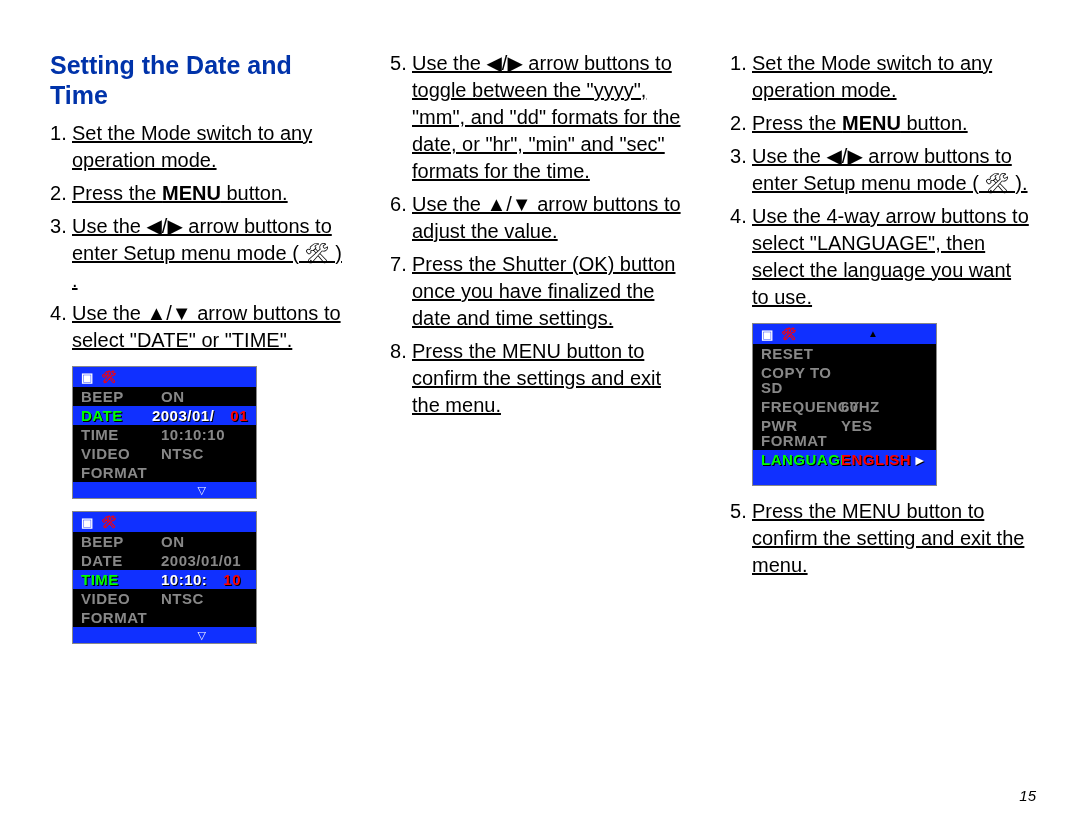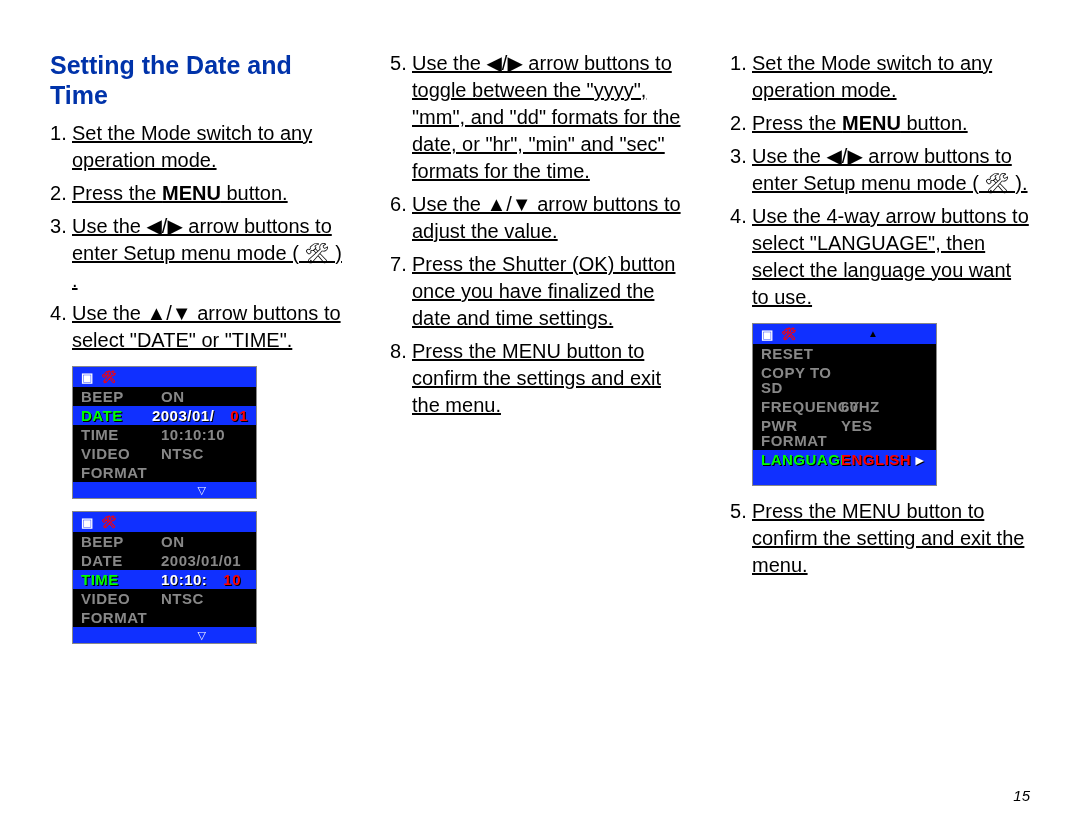--- a/index.html
+++ b/index.html
@@ -115,21 +115,21 @@
     position: relative;
   }
   .lcd-footer .tri-down {
     position: absolute;
     right: 50px;
     color: #fff;
   }
   .page-num {
     position: absolute;
     bottom: 30px;
-    right: 50px;
+    right: 44px;
     font-style: italic;
     font-size: 15px;
     text-align: right;
   }
 </style>
 </head>
 <body>
 
 <div class="columns">
 

